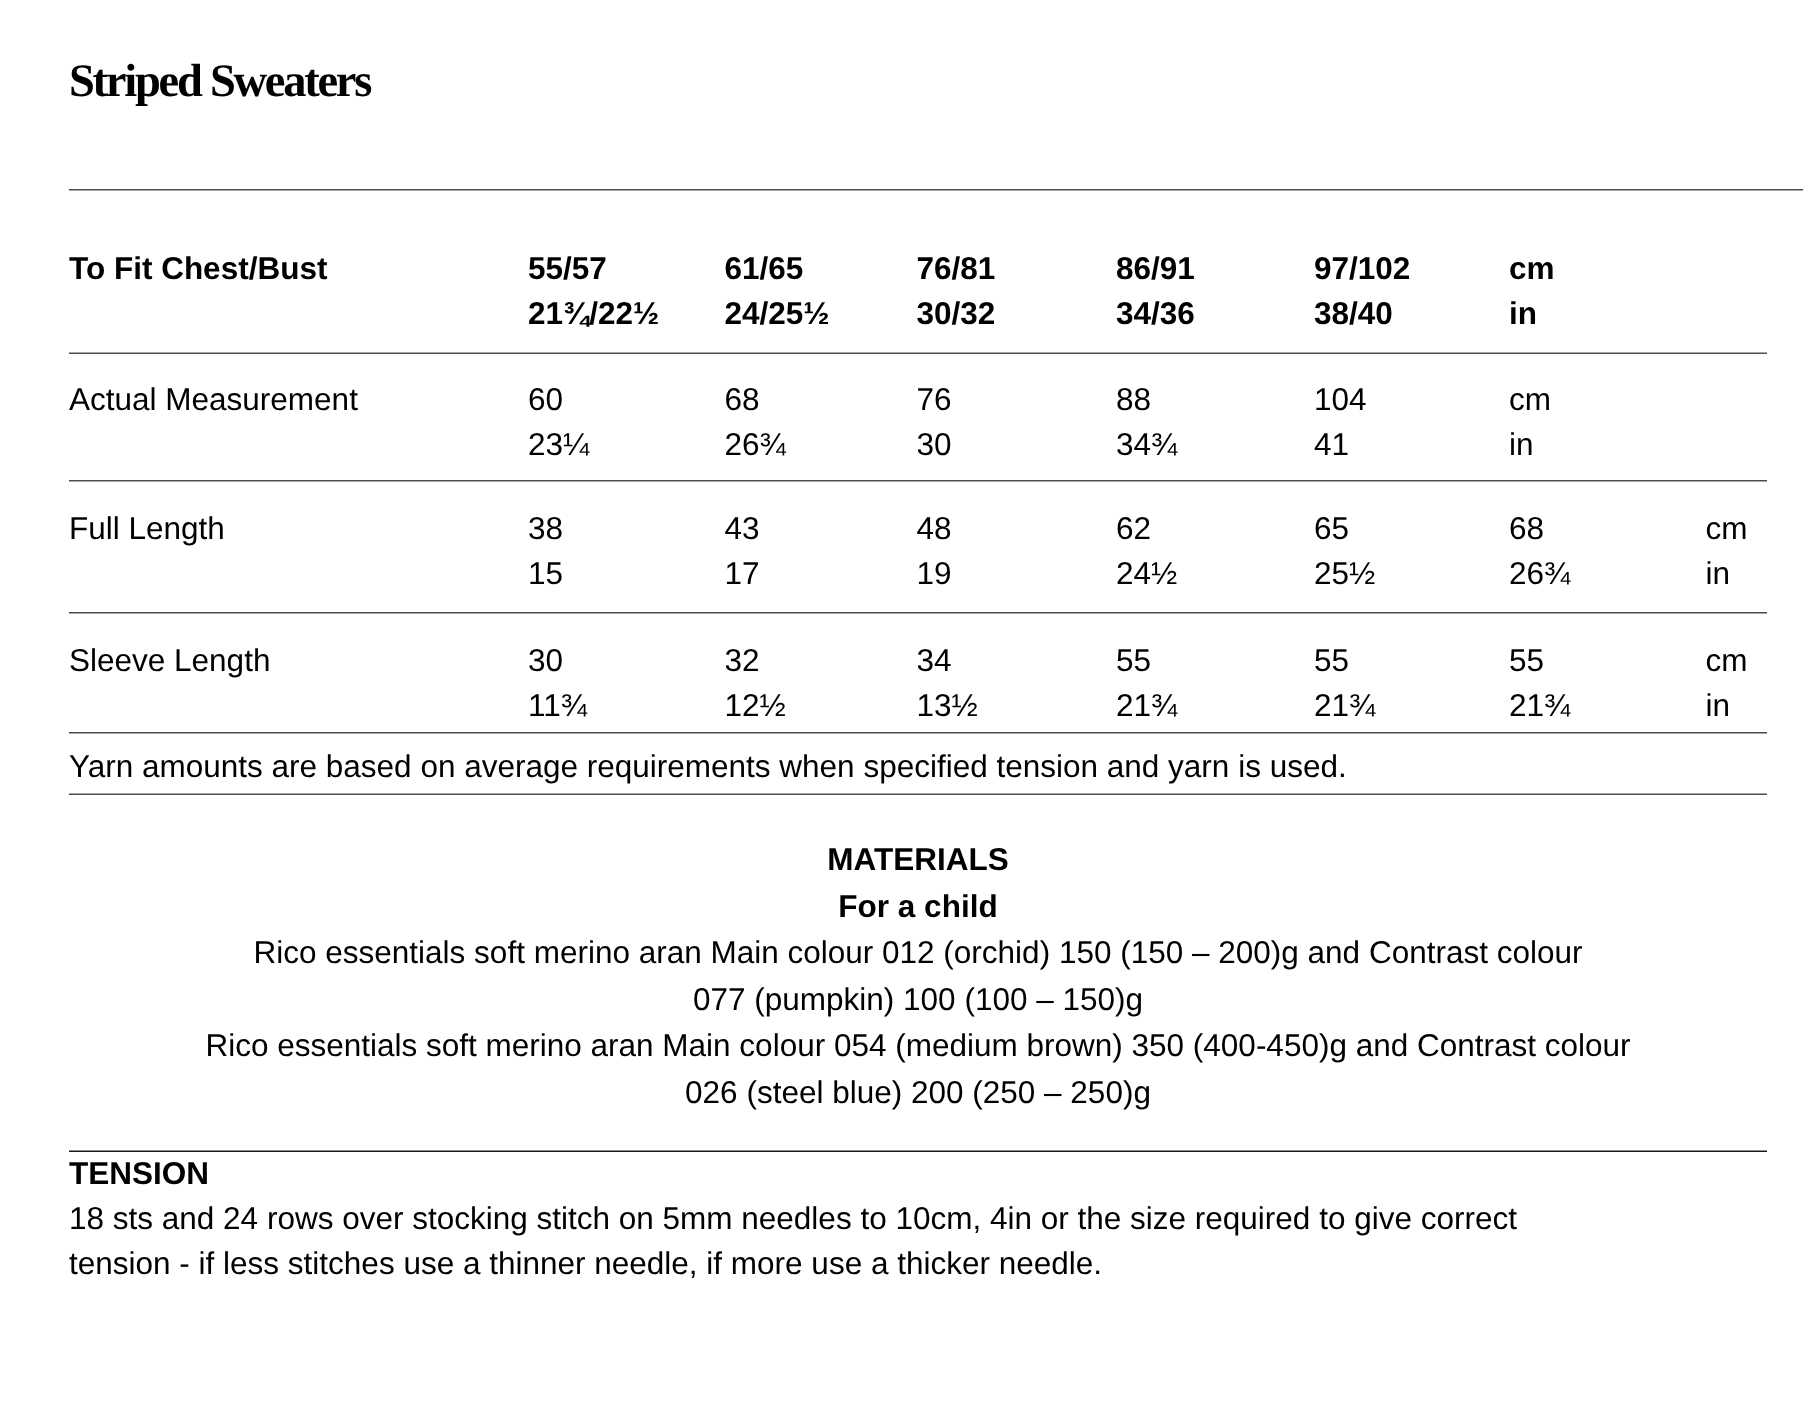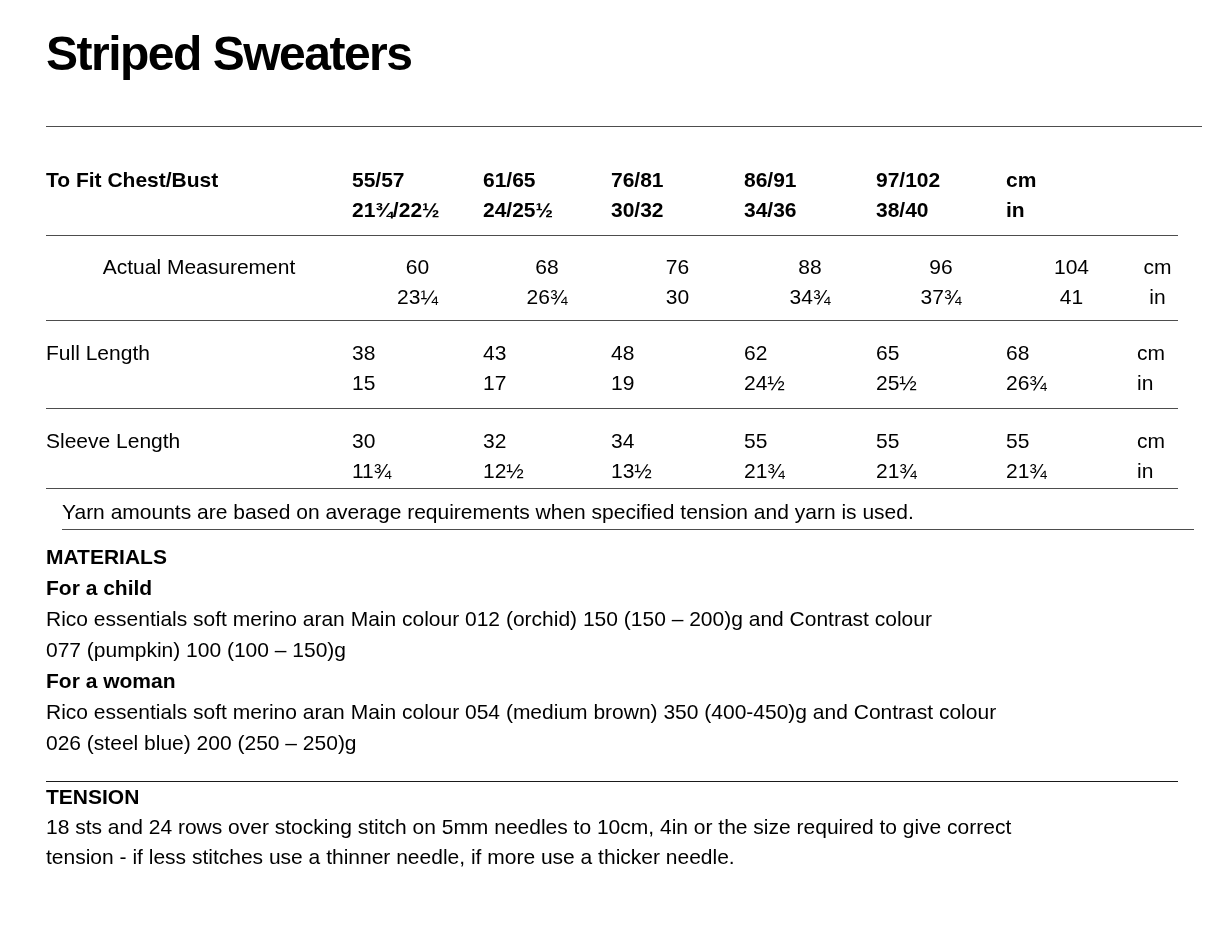--- a/index.html
+++ b/index.html
@@ -7,54 +7,54 @@
   body {
     width:1206px; height:944px;
     font-family:"Liberation Sans", sans-serif;
     color:#000000;
     overflow:hidden;
     font-size:21px;
   }
   .page { padding:30px 28px 0 46px; }
 
   .title {
-    font-size:48px;
+    font-size:31px;
     line-height:47px;
     font-weight:700;
     letter-spacing:-1.5px;
     white-space:nowrap;
+    font-family:Liberation Serif, serif;
   }
 
   .title-rule {
     margin-top:49px;
     width:1156px;
     border-top:1.5px solid #4d4d4d;
   }
 
   .sizetable { width:1132px; }
   .trow {
     display:grid;
     grid-template-columns:306px 131px 128px 133px 132px 130px 131px 1fr;
     border-bottom:1.5px solid #4d4d4d;
     line-height:30px;
   }
   .trow .cell span { display:block; }
   .thead { padding:38px 0 10px; font-weight:700; }
-  .r1 { padding:16px 0 8px;text-align:center; }
+  .r1 { padding:16px 0 8px; }
   .r2 { padding:17px 0 10px; }
   .r3 { padding:17px 0 2px; }
   .noterow {
     width:1132px;
     border-bottom:1.5px solid #4d4d4d;
     line-height:30px;
     padding:8px 0 2px;
-    margin-left:16px;
-  }
-
-  .materials { margin-top:11px; line-height:31px; }
+  }
+
+  .materials { margin-top:28px; line-height:31px;text-align:center; }
   .bold { font-weight:700; }
 
   .tension {
     margin-top:23px;
     width:1132px;
     border-top:1.5px solid #1a1a1a;
     line-height:30px;
   }
 </style>
 </head>
@@ -108,24 +108,20 @@
       </div>
       <div class="cell">
         <span>76</span>
         <span>30</span>
       </div>
       <div class="cell">
         <span>88</span>
         <span>34¾</span>
       </div>
       <div class="cell">
-        <span>96</span>
-        <span>37¾</span>
-      </div>
-      <div class="cell">
         <span>104</span>
         <span>41</span>
       </div>
       <div class="cell">
         <span>cm</span>
         <span>in</span>
       </div>
     </div>
 
     <div class="trow r2">
@@ -193,21 +189,20 @@
     </div>
 
     <div class="noterow">Yarn amounts are based on average requirements when specified tension and yarn is used.</div>
   </div>
 
   <div class="materials">
     <div class="bold">MATERIALS</div>
     <div class="bold">For a child</div>
     <div>Rico essentials soft merino aran Main colour 012 (orchid) 150 (150 – 200)g and Contrast colour</div>
     <div>077 (pumpkin) 100 (100 – 150)g</div>
-    <div class="bold">For a woman</div>
     <div>Rico essentials soft merino aran Main colour 054 (medium brown) 350 (400-450)g and Contrast colour</div>
     <div>026 (steel blue) 200 (250 – 250)g</div>
   </div>
 
   <div class="tension">
     <div class="bold">TENSION</div>
     <div>18 sts and 24 rows over stocking stitch on 5mm needles to 10cm, 4in or the size required to give correct</div>
     <div>tension - if less stitches use a thinner needle, if more use a thicker needle.</div>
   </div>
 

